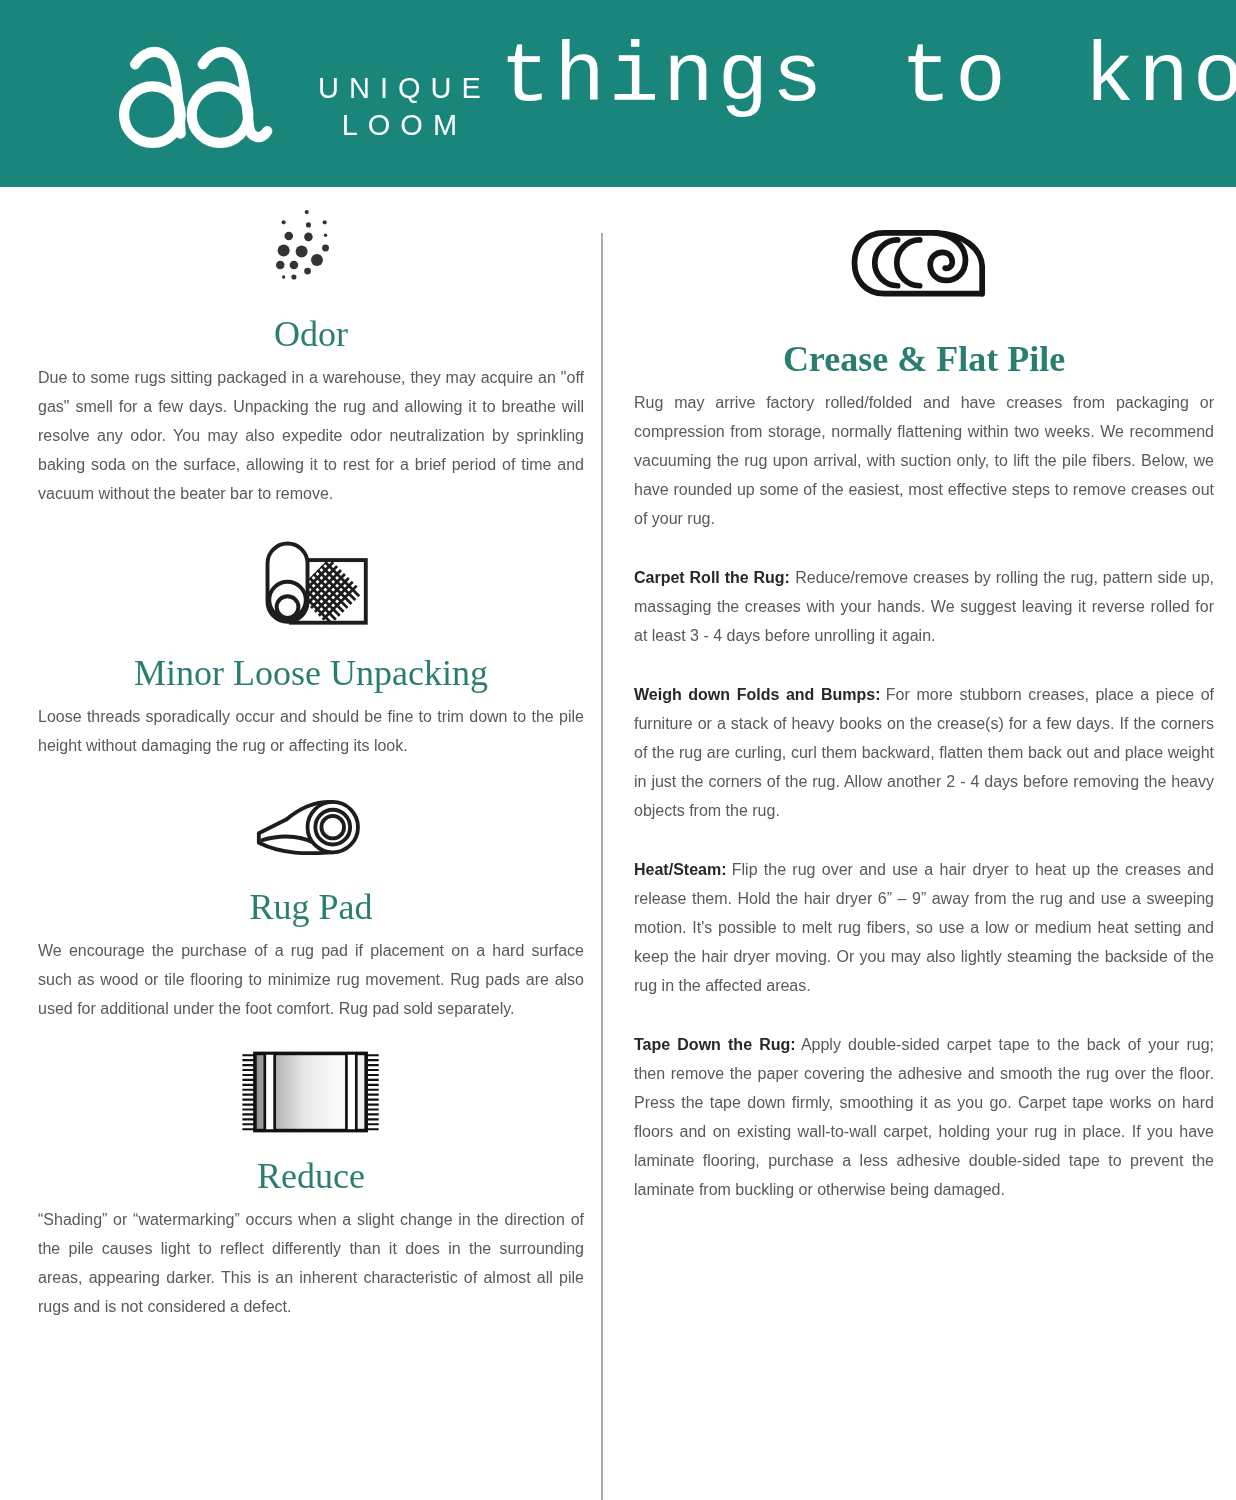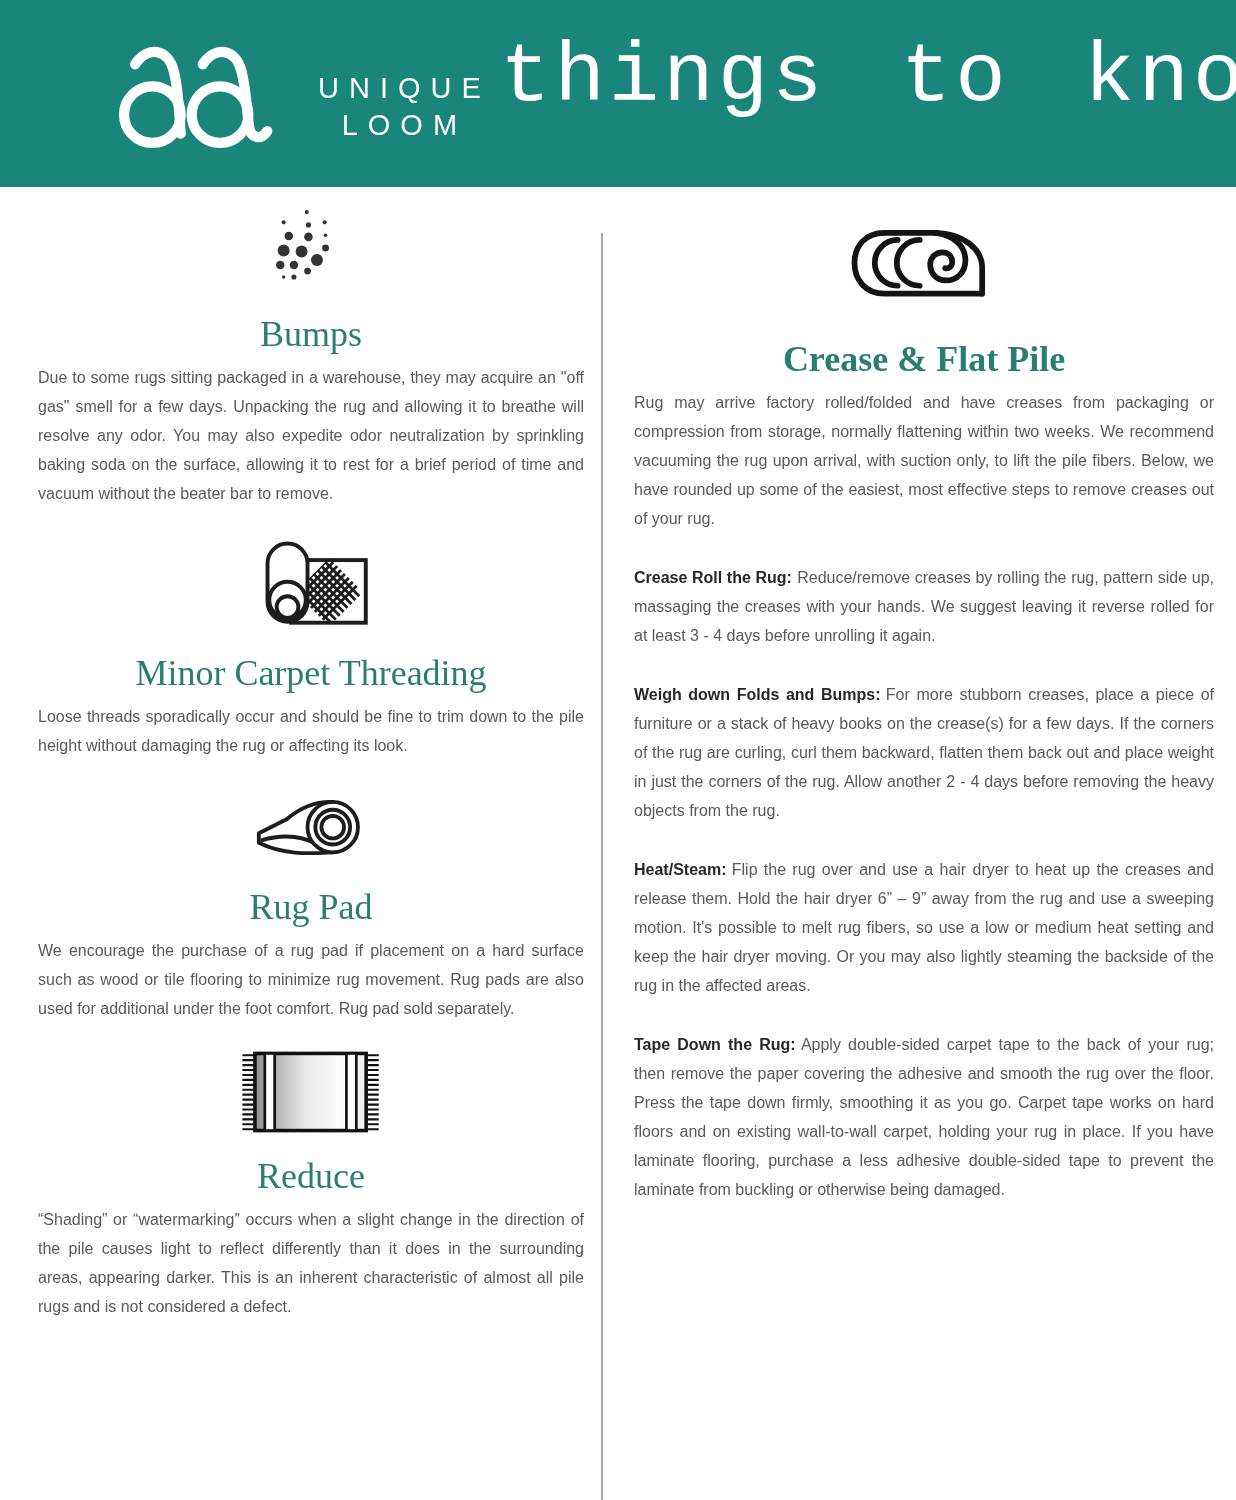--- a/index.html
+++ b/index.html
@@ -122,41 +122,41 @@
             <circle cx="72" cy="55" r="4"></circle>
           <circle cx="19" cy="75" r="5"></circle>
             <circle cx="35" cy="75" r="5"></circle>
           <circle cx="62" cy="69" r="7"></circle>
             <circle cx="51" cy="82" r="4"></circle>
           <circle cx="23" cy="89" r="2"></circle>
             <circle cx="35" cy="89" r="3"></circle>
         </g>
       </svg>
     </div>
-    <h2 class="sec-heading">Bumps</h2>
+    <h2 class="sec-heading">Odor</h2>
     <p class="body-text">Due to some rugs sitting packaged in a warehouse, they may acquire an "off gas" smell for a few days. Unpacking the rug and allowing it to breathe will resolve any odor. You may also expedite odor neutralization by sprinkling baking soda on the surface, allowing it to rest for a brief period of time and vacuum without the beater bar to remove.</p>
 
     <div class="icon-wrap mt-thread">
       <svg width="140" height="100" viewBox="0 0 160 115">
         <defs>
           <clipPath id="cp-diamond">
               <polygon points="101,28 140,67 101,106 62,67"></polygon>
             </clipPath>
         </defs>
         <rect x="57" y="30" width="86" height="72" fill="#ffffff" stroke="#1d1d1d" stroke-width="4.5"></rect>
         <g clip-path="url(#cp-diamond)" stroke="#1d1d1d" stroke-width="3.2">
           <path d="M55 -9 L150 86 M55 0 L150 95 M55 9 L150 104 M55 18 L150 113 M55 27 L150 122 M55 36 L150 131 M55 45 L150 140 M55 54 L150 149 M55 63 L150 158"></path>
           <path d="M55 65 L150 -30 M55 74 L150 -21 M55 83 L150 -12 M55 92 L150 -3 M55 101 L150 6 M55 110 L150 15 M55 119 L150 24 M55 128 L150 33 M55 137 L150 42"></path>
         </g>
         <path d="M30 78 L30 34 A23 23 0 0 1 76 34 L76 78 A23 23 0 0 1 30 78 Z" fill="#ffffff" stroke="#1d1d1d" stroke-width="4.5"></path>
         <circle cx="53" cy="76" r="21" fill="#ffffff" stroke="#1d1d1d" stroke-width="4.5"></circle>
         <circle cx="53" cy="84" r="12.5" fill="#ffffff" stroke="#1d1d1d" stroke-width="4.5"></circle>
       </svg>
     </div>
-    <h2 class="sec-heading">Minor Carpet Threading</h2>
+    <h2 class="sec-heading">Minor Loose Unpacking</h2>
     <p class="body-text">Loose threads sporadically occur and should be fine to trim down to the pile height without damaging the rug or affecting its look.</p>
 
     <div class="icon-wrap mt-rugpad">
       <svg width="122" height="80" viewBox="0 0 140 92">
         <g fill="none" stroke="#1d1d1d" stroke-width="4.4" stroke-linejoin="round" stroke-linecap="round">
           <path d="M42 36 L10 52 L10 63 C 40 78 72 75 95 74" fill="#ffffff"></path>
           <path d="M14 60 C 40 52 64 56 80 67"></path>
           <circle cx="95" cy="45" r="29" fill="#ffffff"></circle>
           <path d="M95 16 C 74 15 56 24 42 36"></path>
           <circle cx="95" cy="45" r="20"></circle>
@@ -200,21 +200,21 @@
           <path d="M100 9 C 132 10 152 27 153 47 L153 78"></path>
           <path d="M57 17 A 26 26 0 0 0 57 69"></path>
           <path d="M82 17 A 26 26 0 0 0 82 69"></path>
           <path d="M100 9 C 120 11 134 24 134 40 C 134 54 124 63 112 63 C 101 63 94 55 94 45 C 94 37 100 31 108 31 C 115 31 119 36 119 42 C 119 47 115 50 111 49"></path>
         </g>
       </svg>
     </div>
     <h2 class="sec-heading crease-head">Crease &amp; Flat Pile</h2>
     <p class="body-text">Rug may arrive factory rolled/folded and have creases from packaging or compression from storage, normally flattening within two weeks. We recommend vacuuming the rug upon arrival, with suction only, to lift the pile fibers. Below, we have rounded up some of the easiest, most effective steps to remove creases out of your rug.</p>
 
-    <p class="body-text tip"><span class="tip-label">Crease Roll the Rug:</span><span>Reduce/remove creases by rolling the rug, pattern side up, massaging the creases with your hands. We suggest leaving it reverse rolled for at least 3 - 4 days before unrolling it again.</span></p>
+    <p class="body-text tip"><span class="tip-label">Carpet Roll the Rug:</span><span>Reduce/remove creases by rolling the rug, pattern side up, massaging the creases with your hands. We suggest leaving it reverse rolled for at least 3 - 4 days before unrolling it again.</span></p>
 
     <p class="body-text tip"><span class="tip-label">Weigh down Folds and Bumps:</span><span>For more stubborn creases, place a piece of furniture or a stack of heavy books on the crease(s) for a few days. If the corners of the rug are curling, curl them backward, flatten them back out and place weight in just the corners of the rug. Allow another 2 - 4 days before removing the heavy objects from the rug.</span></p>
 
     <p class="body-text tip"><span class="tip-label">Heat/Steam:</span><span>Flip the rug over and use a hair dryer to heat up the creases and release them. Hold the hair dryer 6” – 9” away from the rug and use a sweeping motion. It's possible to melt rug fibers, so use a low or medium heat setting and keep the hair dryer moving. Or you may also lightly steaming the backside of the rug in the affected areas.</span></p>
 
     <p class="body-text tip"><span class="tip-label">Tape Down the Rug:</span><span>Apply double-sided carpet tape to the back of your rug; then remove the paper covering the adhesive and smooth the rug over the floor. Press the tape down firmly, smoothing it as you go. Carpet tape works on hard floors and on existing wall-to-wall carpet, holding your rug in place. If you have laminate flooring, purchase a less adhesive double-sided tape to prevent the laminate from buckling or otherwise being damaged.</span></p>
 
   </div>
 
 </div>

